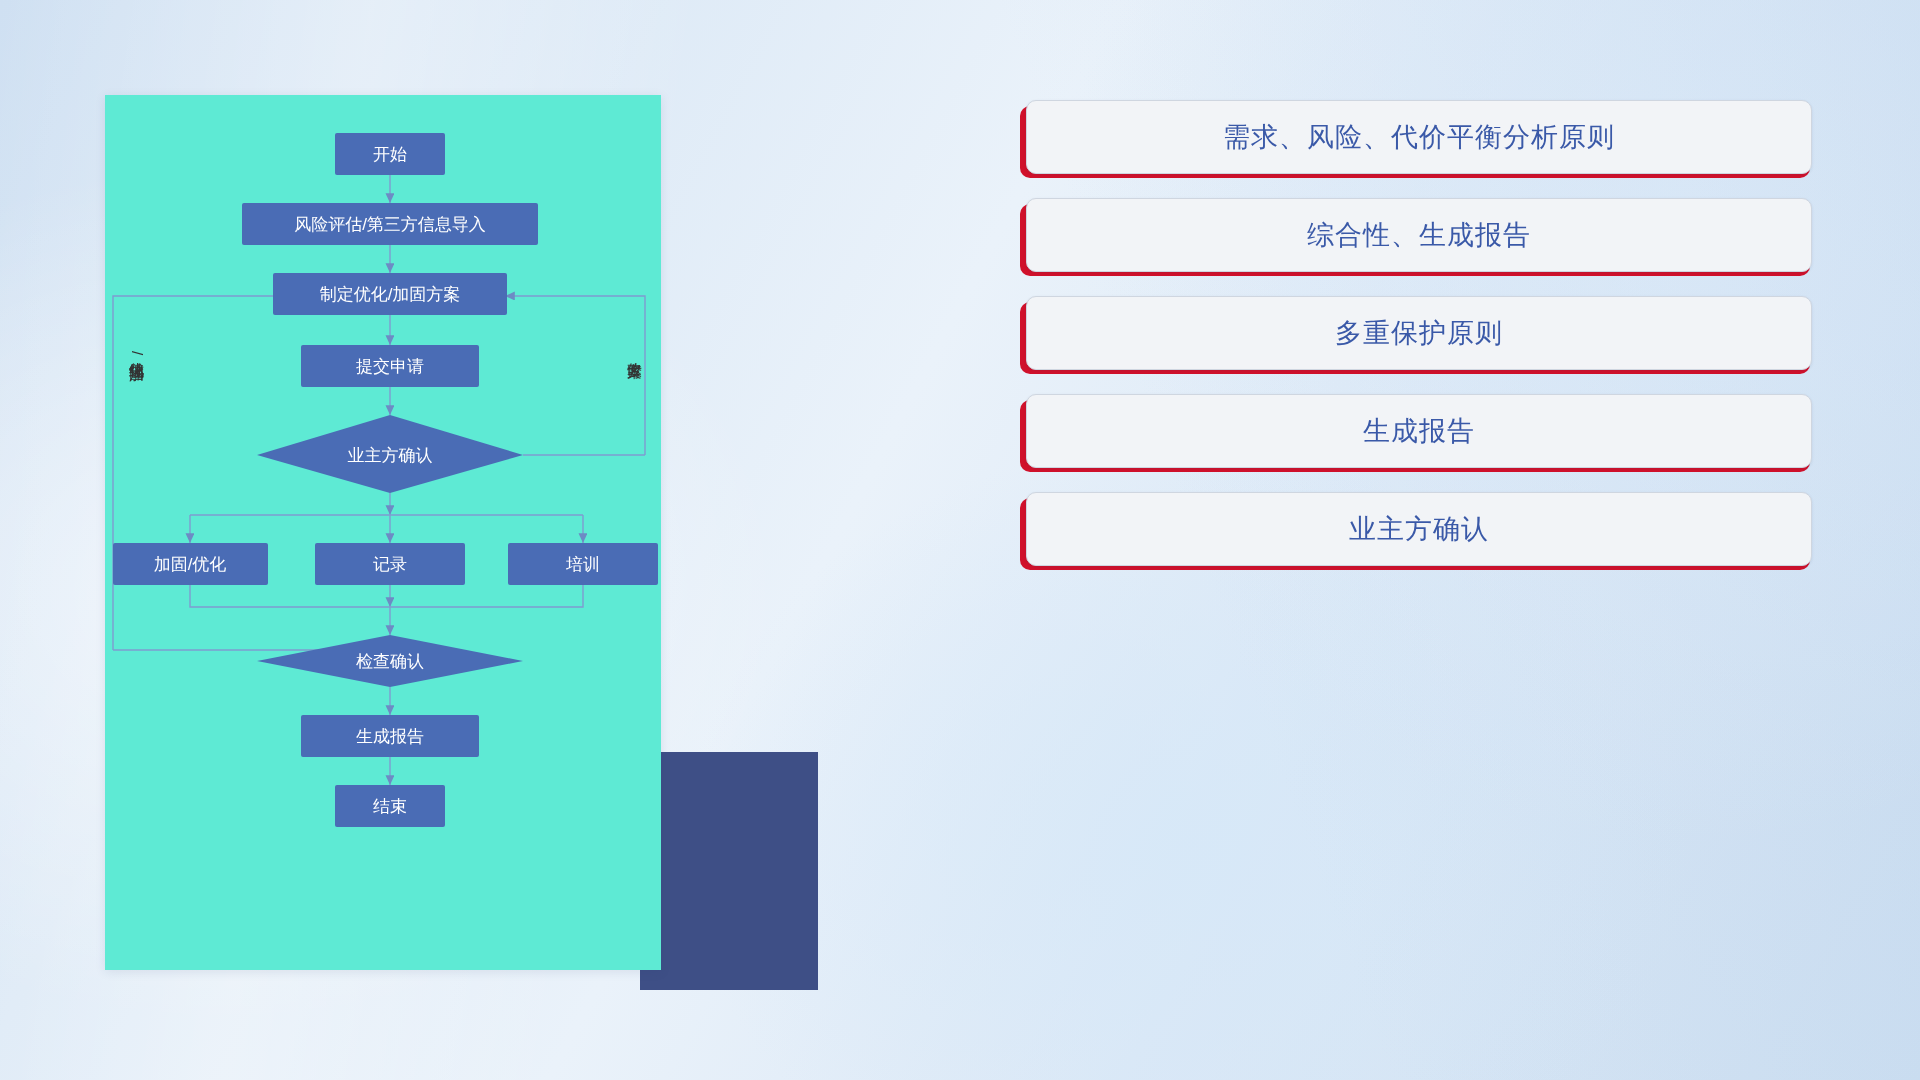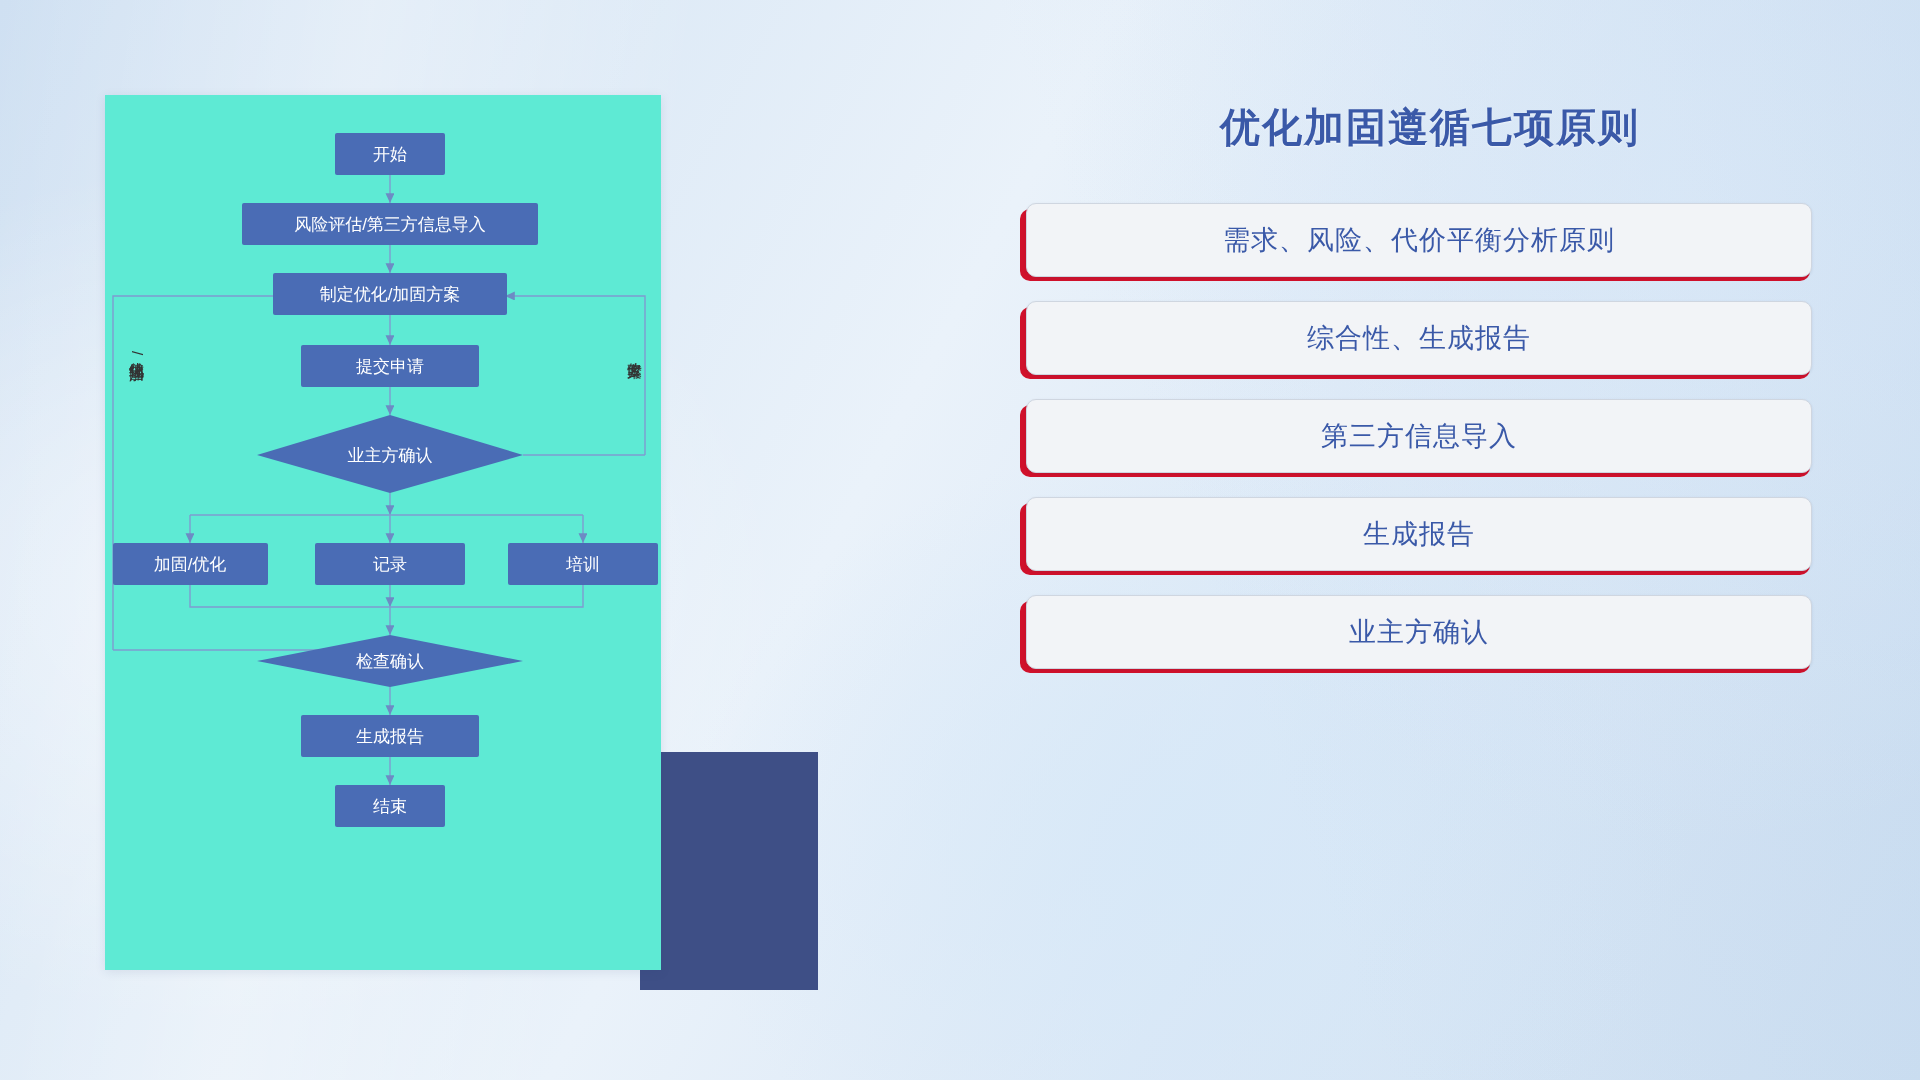--- a/index.html
+++ b/index.html
@@ -219,41 +219,40 @@
       <rect x="230" y="690" width="110" height="42" rx="2" fill="#4a6cb5"></rect>
       <text class="fc-box-text" x="285" y="717" text-anchor="middle">结束</text>
     </g>
 
     <text x="32" y="256" fill="#333333" font-size="15" style="writing-mode: tb; glyph-orientation-vertical: 0;">继续优化/加固</text>
     <text x="530" y="256" fill="#333333" font-size="15" style="writing-mode: tb; glyph-orientation-vertical: 0;">方案修改</text>
   </svg>
 </div>
 
 <div id="right-panel">
-  <div id="principles-title">优化加固遵循七项原则</div>
 
   <div class="principle-row">
     <div class="principle-accent"></div>
     <div class="principle-card">
       <span class="principle-label">需求、风险、代价平衡分析原则</span>
     </div>
   </div>
 
   <div class="principle-row">
     <div class="principle-accent"></div>
     <div class="principle-card">
       <span class="principle-label">综合性、生成报告</span>
     </div>
   </div>
 
 
   <div class="principle-row">
     <div class="principle-accent"></div>
     <div class="principle-card">
-      <span class="principle-label">第三方信息导入</span>
+      <span class="principle-label">多重保护原则</span>
     </div>
   </div>
 
   <div class="principle-row">
     <div class="principle-accent"></div>
     <div class="principle-card">
       <span class="principle-label">生成报告</span>
     </div>
   </div>
 

